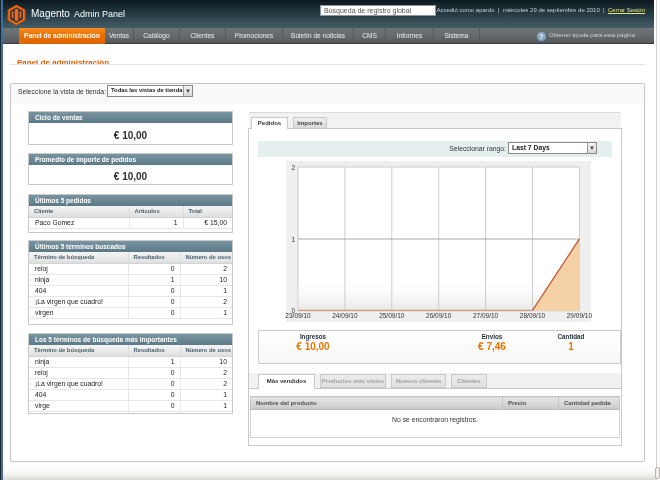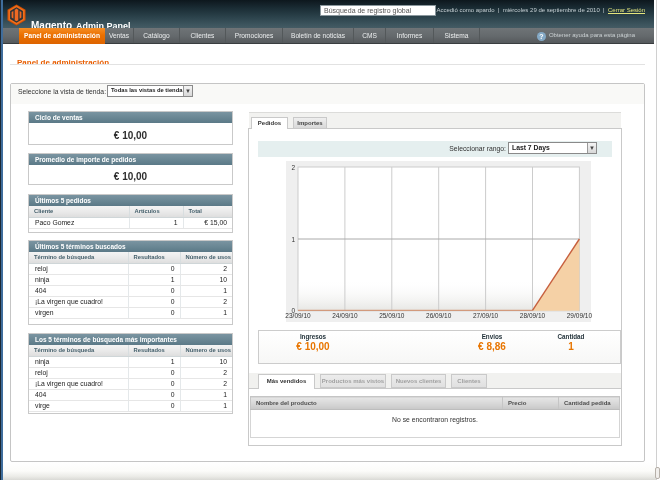--- a/index.html
+++ b/index.html
@@ -12,21 +12,21 @@
 #leftedge { left:0; top:0; width:1px; height:480px; background:#1c2834; }
 #leftblue { left:1px; top:0; width:2px; height:480px; background:#3f6d9c; }
 #rightline { left:656px; top:0; width:1px; height:480px; background:#d0d0d0; }
 #footer { left:0; top:462px; width:656px; height:18px;
   background:linear-gradient(180deg,#ffffff 0%,#fbfbf9 50%,#ebebe7 80%,#d9d9d5 100%); }
 
 
 #header { left:3px; top:0; width:651px; height:28px;
   background:linear-gradient(180deg,#0d171d 0%,#1b2d35 30%,#2c434c 62%,#3b535c 85%,#445b64 100%); }
 #logo { left:6px; top:4px; }
-#brand { left:31px; top:20px; color:#fff; font-size:10px; font-weight:bold; }
+#brand { left:31px; top:8px; color:#fff; font-size:10px; font-weight:normal; }
 #brand .ap { font-size:9px; margin-left:4px; }
 #gsearch { left:320px; top:5px; width:116px; height:11px; background:#fff;
   border:1px solid #8a979d; font-size:7px; color:#555; padding:1px 0 0 3px; }
 #hright { left:0px; top:7px; width:645px; text-align:right; font-size:6px; color:#c6d0d4; }
 #hright a { color:#e5e57c; text-decoration:underline; }
 
 
 #nav { left:3px; top:28px; width:651px; height:16px;
   background:linear-gradient(180deg,#6f7477 0%,#64696c 55%,#55595c 100%);
   border-bottom:1px solid #393d3f; }
@@ -301,21 +301,21 @@
     </svg>
   </div>
 
   <div class="abs" id="statbox"></div>
   <div class="stat" style="left:263px;">
       <div class="l">Ingresos</div>
       <div class="v">€ 10,00</div>
     </div>
   <div class="stat" style="left:442px;">
       <div class="l">Envios</div>
-      <div class="v">€ 8,86</div>
+      <div class="v">€ 7,46</div>
     </div>
   <div class="stat" style="left:521px;">
       <div class="l">Cantidad</div>
       <div class="v">1</div>
     </div>
 
   <div class="abs" style="left:249px; top:373px; width:372px; height:15px; background:#f1f1ef;"></div>
   <div class="abs" style="left:248px; top:388px; width:374px; height:1px; background:#c9c9c9;"></div>
   <div class="tab tabon" style="left:258px; top:374px; width:57px; height:15px; line-height:13px;">Más vendidos</div>
   <div class="tab tabdis" style="left:320px; top:374px; width:66px; height:14px; line-height:13px;">Productos más vistos</div>

